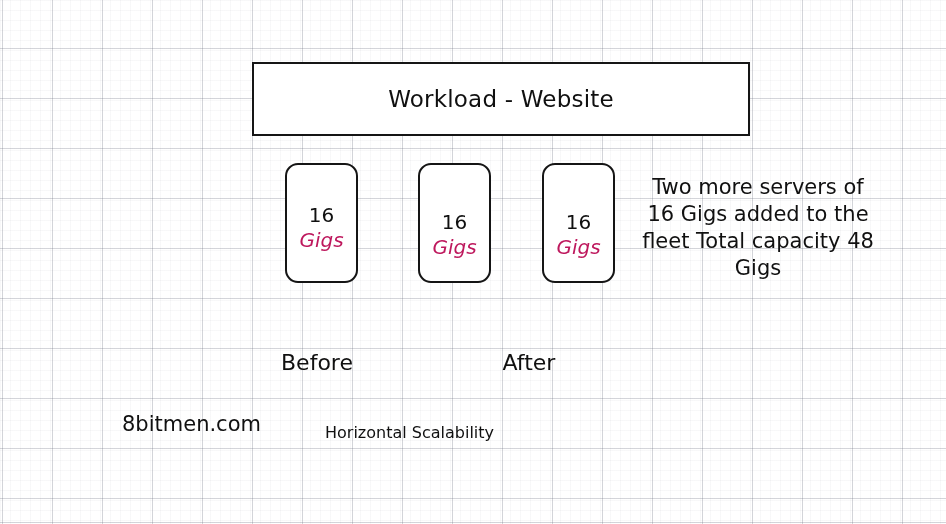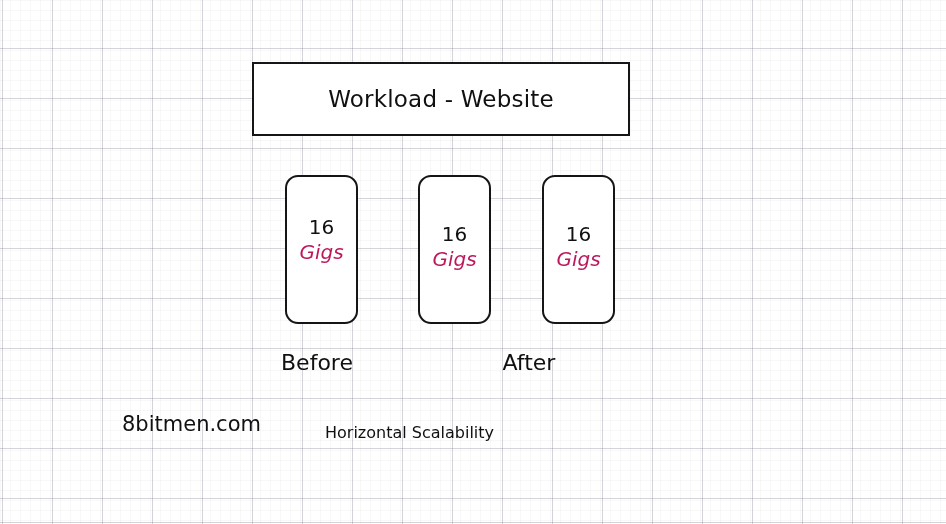--- a/index.html
+++ b/index.html
@@ -35,50 +35,49 @@
     font-family: "DejaVu Sans", "Liberation Sans", sans-serif;
     color: #121212;
   }
 
   .abs { position: absolute; }
 
   
   #title-box {
     left: 252px;
     top: 62px;
-    width: 378px;
+    width: 498px;
     height: 74px;
     border: 2px solid #151515;
     background: #ffffff;
     box-sizing: border-box;
     display: flex;
     align-items: center;
     justify-content: center;
   }
   #title-box .title-text {
     font-size: 23px;
     letter-spacing: 0.2px;
     color: #101010;
     white-space: nowrap;
   }
 
   
   .server-box {
     width: 73px;
-    height: 149px;
+    height: 120px;
     border: 2px solid #151515;
     border-radius: 13px;
     background: #ffffff;
     box-sizing: border-box;
     display: flex;
     flex-direction: column;
     align-items: center;
     justify-content: flex-start;
     padding-top: 38px;
-    margin-top: 12px;
   }
   .server-box .srv-num {
     font-size: 20px;
     line-height: 25px;
     color: #101010;
   }
   .server-box .srv-unit {
     font-size: 20px;
     line-height: 25px;
     font-style: italic;
@@ -150,20 +149,22 @@
     <span class="srv-num">16</span>
     <span class="srv-unit">Gigs</span>
   </div>
 
   <div class="abs server-box" id="server-box-3">
     <span class="srv-num">16</span>
     <span class="srv-unit">Gigs</span>
   </div>
 
 
+  <div class="abs note" id="note-right">Two more servers of 16 Gigs added to the fleet
+Total capacity 48 Gigs</div>
 
   <div class="abs phase-label" id="label-after">After</div>
 
   <div class="abs phase-label" id="label-before">Before</div>
 
   <div class="abs" id="watermark">8bitmen.com</div>
 
   <div class="abs" id="caption">Horizontal Scalability</div>
 
 </div>

